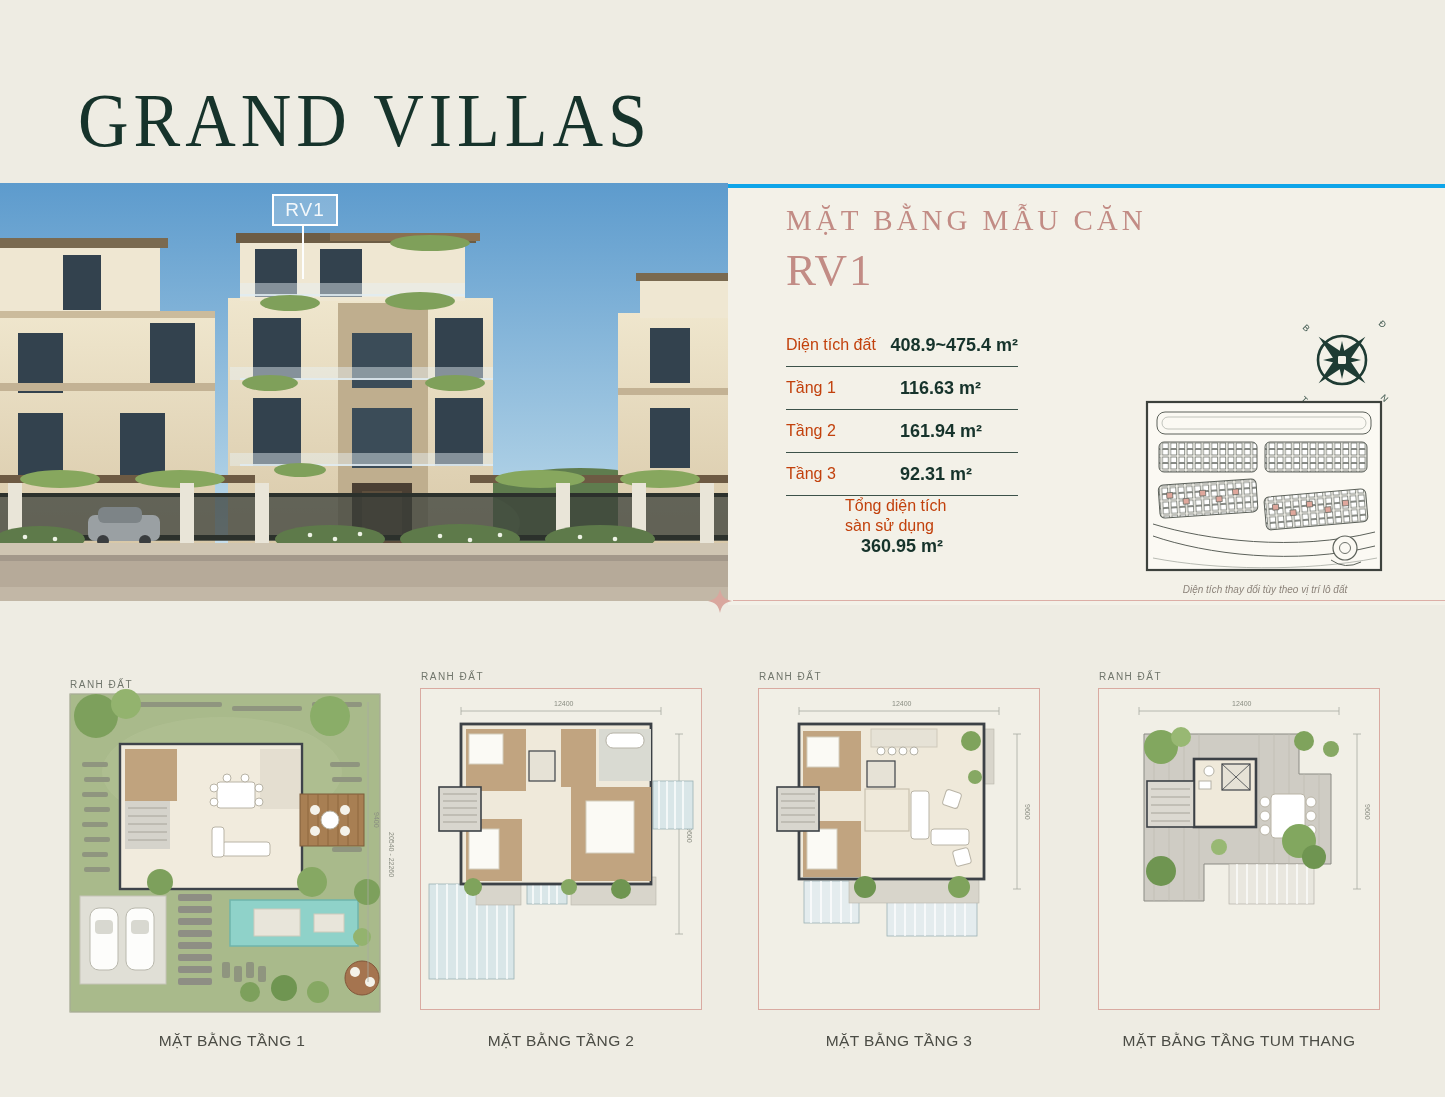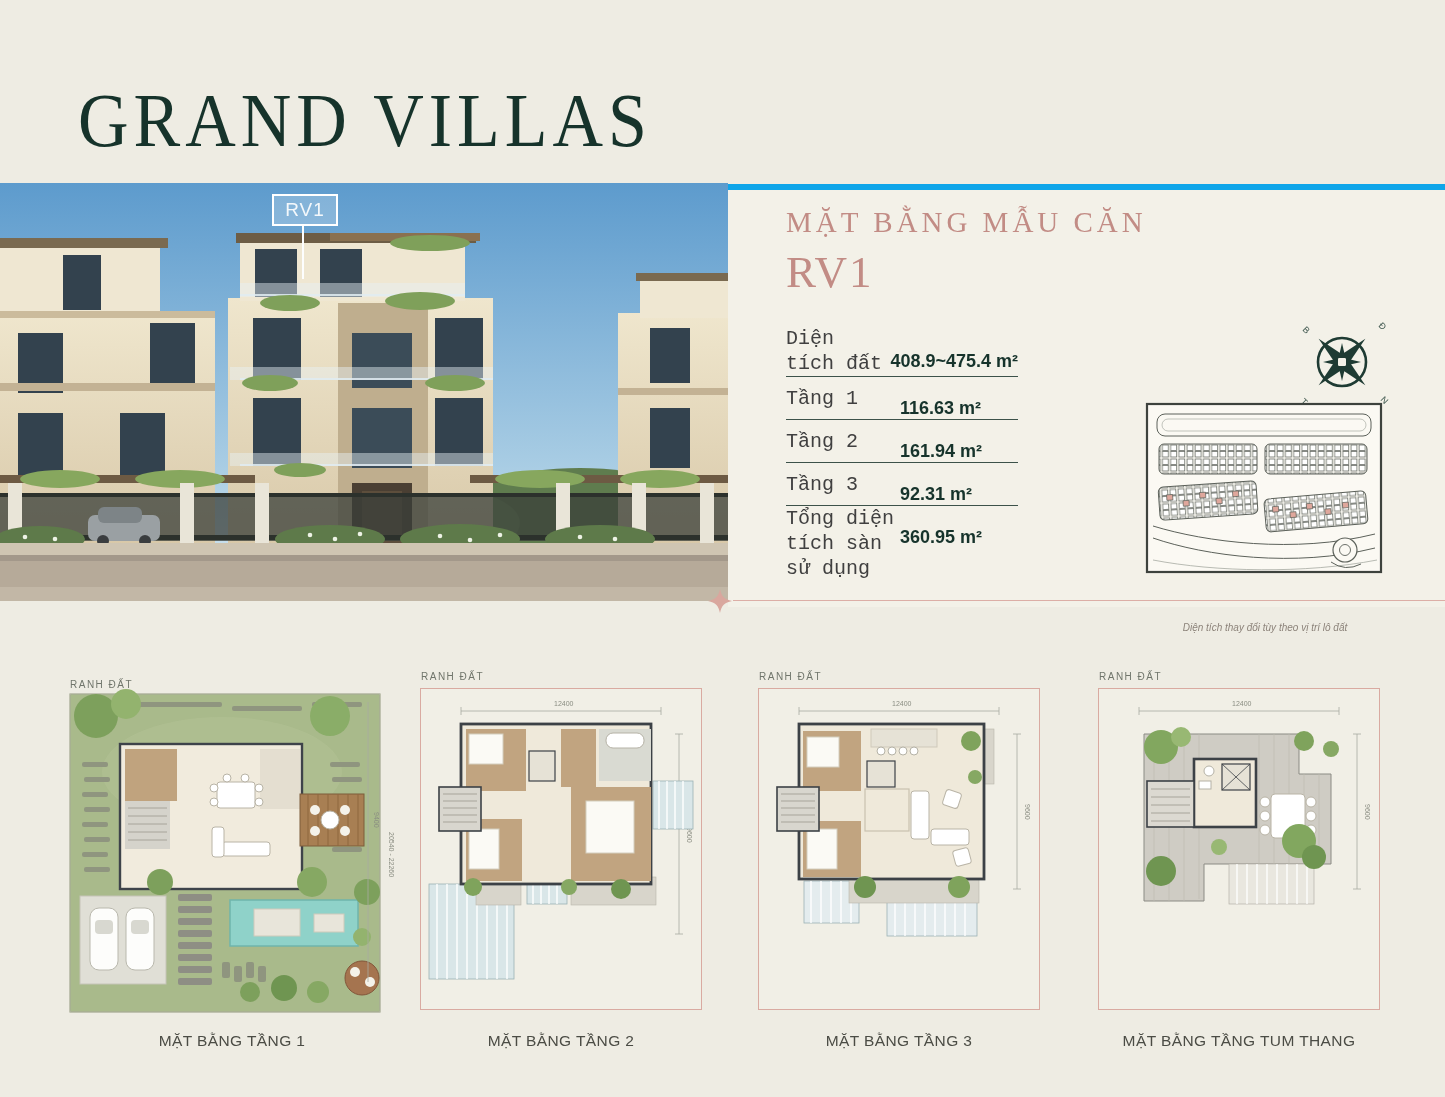--- a/index.html
+++ b/index.html
@@ -23,52 +23,52 @@
   .callout{
     position:absolute; left:272px; top:11px; width:62px; height:28px;
     border:2px solid #ffffff; background:rgba(255,255,255,0.22);
     display:flex; align-items:center; justify-content:center;
     color:#f4f8fb; font-size:19px; letter-spacing:1px;
   }
   .callout-line{position:absolute; left:302px; top:41px; width:2px; height:55px; background:#fdfefe;}
   
   .panel{
     position:absolute; left:728px; top:184px; width:717px; height:417px;
-    background:#f3f1e8; border-top:6px solid #0ea5e9;
+    background:#f3f1e8; border-top:4px solid #0ea5e9;
   }
   .panel-heading{
     position:absolute; left:58px; top:16px;
     font-family:"Liberation Serif", serif;
     color:#c28c85; font-size:29px; letter-spacing:4px; font-weight:400;
     white-space:nowrap;
   }
   .panel-heading-code{
     position:absolute; left:58px; top:56px;
     font-family:"Liberation Serif", serif;
     color:#c28c85; font-size:45px; letter-spacing:2px; font-weight:400;
   }
   .spec-table{position:absolute; left:58px; top:136px; width:232px;}
   .spec-row{
     display:flex; align-items:center;
     min-height:42px; border-bottom:1.5px solid #3c5249;
   }
-  .spec-row:last-child{border-bottom:none; align-items:flex-start;}
+  .spec-row:last-child{border-bottom:none; align-items:center;flex-direction:column;}
   .spec-label{
-    width:110px; font-size:20px; color:#404040; line-height:1.25; padding-right:4px;font-family:Liberation Mono, monospace;
+    width:110px; font-size:16px; color:#c2410c; line-height:1.25; padding-right:4px;
   }
   .spec-value{
-    font-size:18px; font-weight:bold; color:#16332b; white-space:nowrap;margin-top:21px;
+    font-size:18px; font-weight:bold; color:#16332b; white-space:nowrap;
   }
   .compass{position:absolute; left:562px; top:118px; width:104px; height:104px;}
   .map-box{
     position:absolute; left:417px; top:212px; width:240px; height:176px;
   }
   .map-caption{
     position:absolute; left:407px; top:396px; width:260px;
-    text-align:center; font-size:10px; font-style:italic; color:#8c837a;margin-top:36px;
+    text-align:center; font-size:10px; font-style:italic; color:#8c837a;
   }
   
   .divider-line{position:absolute; left:733px; top:600px; width:712px; height:1px; background:#dcaea6;}
   .divider-star{position:absolute; left:708px; top:589px; width:24px; height:24px;}
   
   .plan{position:absolute;}
   .plan-box{
     position:absolute; border:1px solid #d9aaa1; background:#f1efe6;
   }
   .boundary-label{

